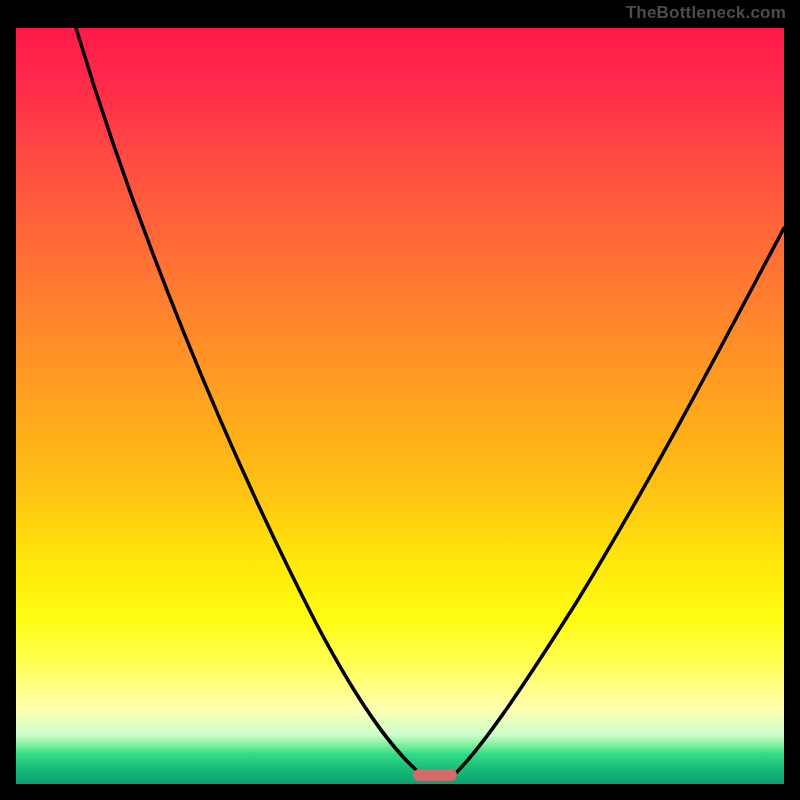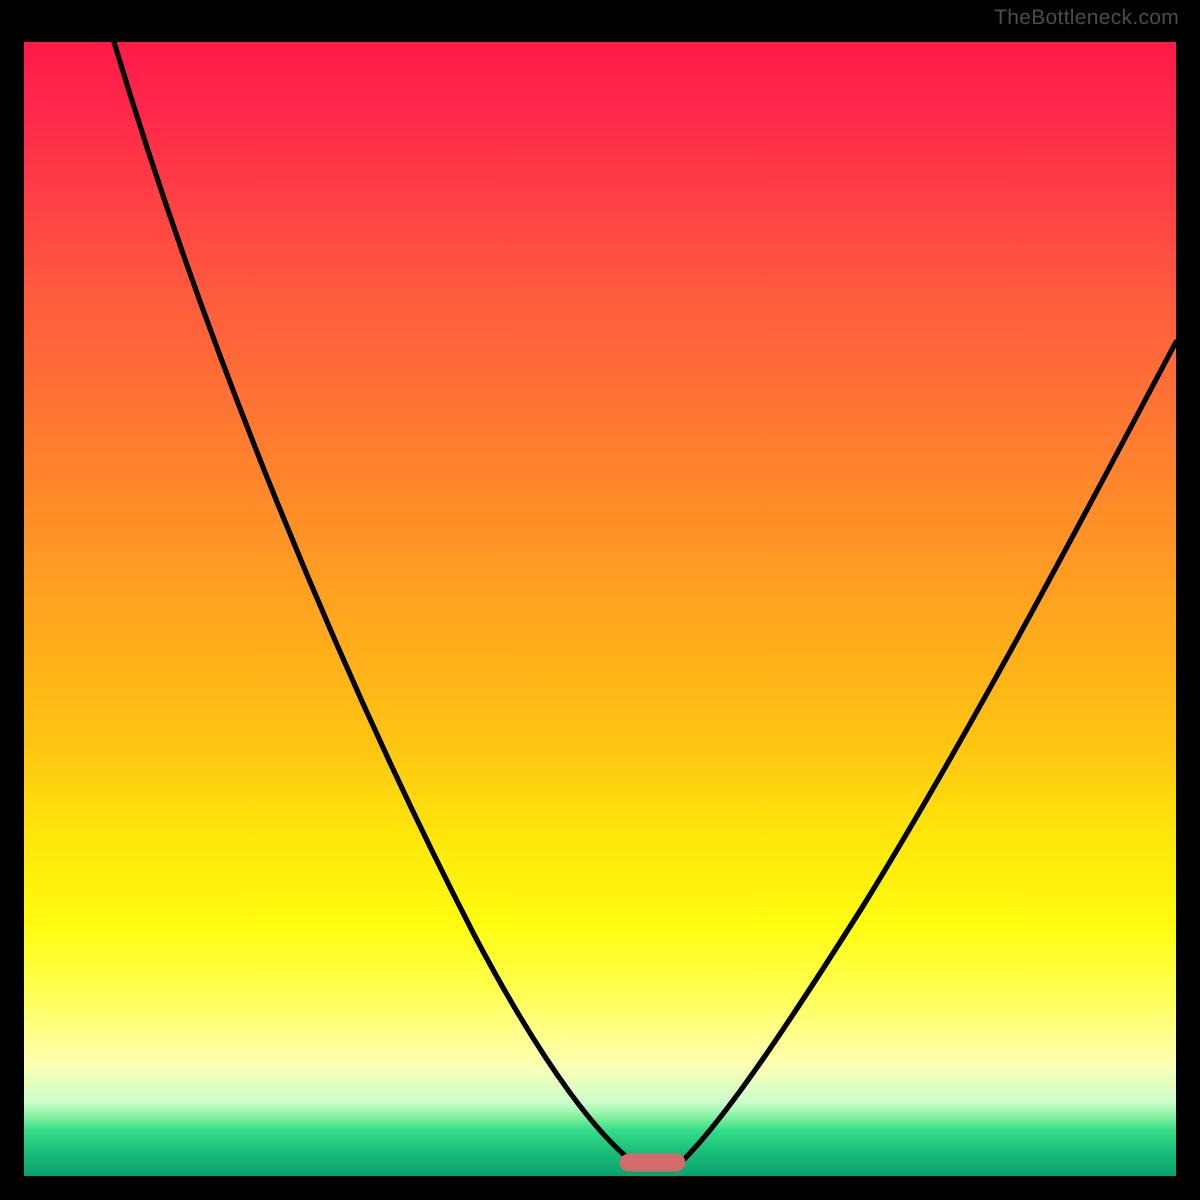--- a/index.html
+++ b/index.html
@@ -62,22 +62,22 @@
     height: 12px;
     left: 413px;
     top: 769px;
     pointer-events: none;
   }
   .watermark {
     position: absolute;
     top: 3px;
     right: 14px;
     color: #4c4c4c;
-    font-size: 14px;
-    font-weight: 400;
+    font-size: 17px;
+    font-weight: 700;
     letter-spacing: 0.2px;
     user-select: none;
   }
 </style>
 </head>
 <body>
 
 <div class="stage">
 
   <div class="gradient-area"></div>

